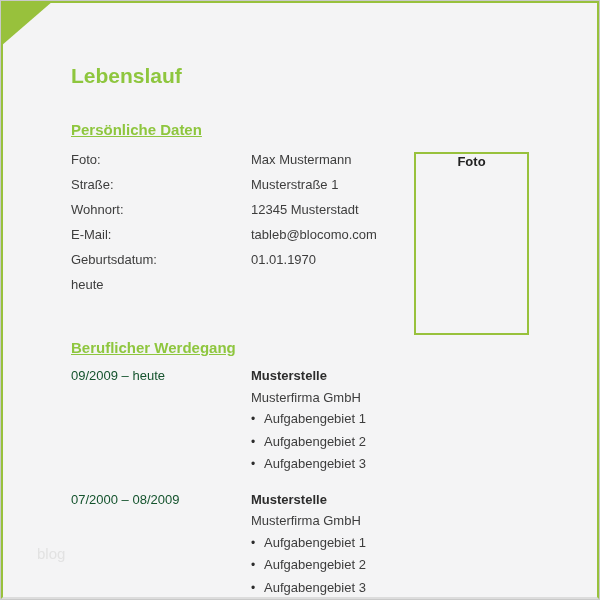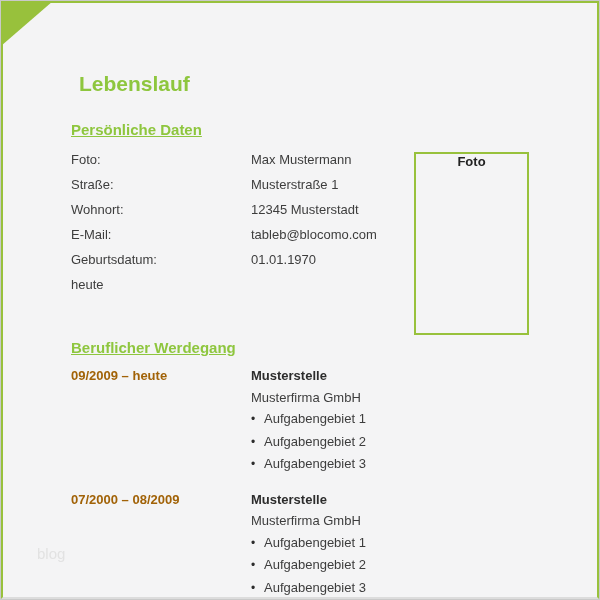--- a/index.html
+++ b/index.html
@@ -35,21 +35,21 @@
     left: 0;
     width: 0;
     height: 0;
     border-top: 45px solid #98c13c;
     border-right: 52px solid transparent;
   }
   .title {
     position: absolute;
     left: 70px;
     top: 63px;
-    margin: 8px;
+    margin: 0;
     font-size: 21px;
     font-weight: bold;
     color: #8ec63e;
   }
   .section-heading {
     margin: 0;
     font-size: 15px;
     font-weight: bold;
     color: #8ec63e;
     line-height: 18px;
@@ -98,22 +98,22 @@
   .career-entries { margin-top: 8px; }
   .entry {
     display: grid;
     grid-template-columns: 180px 1fr;
     margin-bottom: 13px;
     font-size: 13px;
     line-height: 21.5px;
     color: #3d3d3d;
   }
   .period {
-    font-weight: bold;
-    color: #a16207;
+    font-weight: normal;
+    color: #14532d;
   }
   .position { font-weight: bold; color: #2c2c2c; }
   .company { color: #3d3d3d; }
   .task { display: flex; align-items: baseline; }
   .bullet {
     width: 13px;
     color: #2c2c2c;
     font-size: 12px;
   }
   .watermark {

